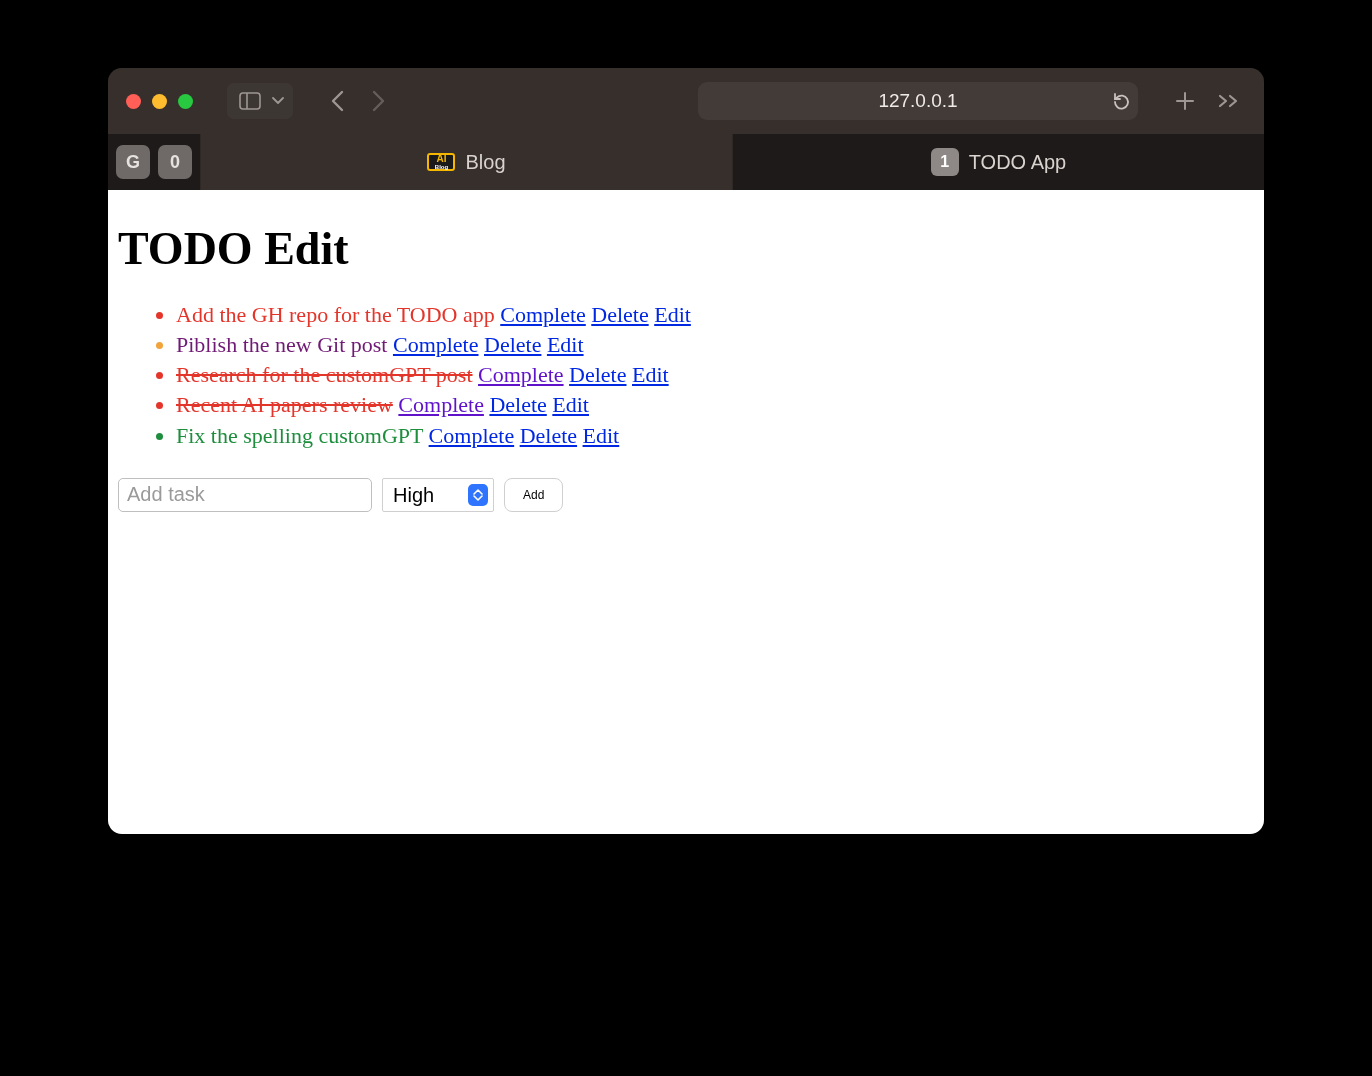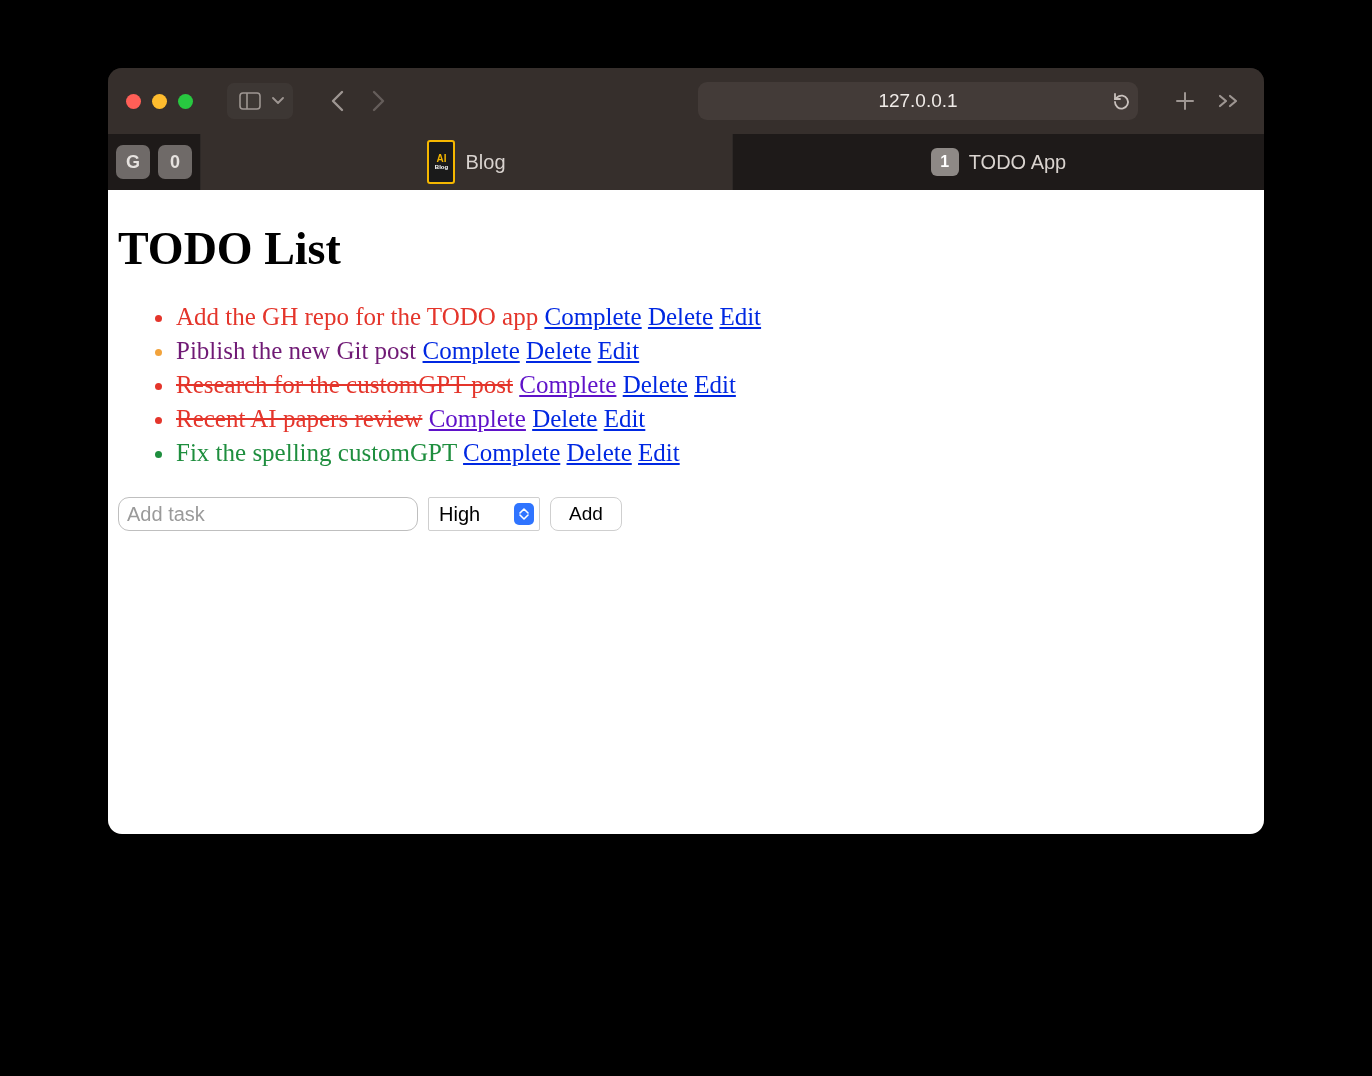--- a/index.html
+++ b/index.html
@@ -81,21 +81,21 @@
       display:flex; align-items:center; justify-content:center;
       font-size:18px;
     }
     .tab{
       flex:1; display:flex; align-items:center; justify-content:center;
       gap:10px; color:#d9d3cf; font-size:20px;
       border-left:1px solid #2e2927;
     }
     .tab.active{ background:#362f2c; }
     .favicon-ai{
-      width:28px; height:44px; background:#1a1a1a; border:2px solid #f5b700;
+      width:28px; height:18px; background:#1a1a1a; border:2px solid #f5b700;
       border-radius:3px; display:flex; flex-direction:column;
       align-items:center; justify-content:center;
       font-size:10px; font-weight:800; color:#f5b700; line-height:1;
     }
     .favicon-ai small{font-size:6px; color:#fff; font-weight:600;}
     .badge-num{
       width:28px; height:28px; border-radius:6px; background:#8e8986;
       color:#fff; display:flex;align-items:center;justify-content:center;
       font-size:16px; font-weight:600;
     }
@@ -109,21 +109,21 @@
       overflow: auto;
     }
     .page h1{
       font-size: 46px;
       font-weight: 700;
       margin: 14px 0 26px 0;
     }
     .page ul{
       list-style: disc;
       padding-left: 58px;
-      font-size: 25px;
+      font-size: 22px;
       line-height: 1.28;
     }
     .page li{ margin-bottom: 2px; }
     .li-red::marker{color:#e4352b;}
     .li-orange::marker{color:#f2a33c;}
     .li-green::marker{color:#1e8e3e;}
     .t-red{color:#e4352b;}
     .t-orange{color:#701a75;}
     .t-green{color:#1e8e3e;}
     .strike{text-decoration: line-through;}
@@ -132,42 +132,42 @@
       text-decoration: underline;
       cursor:pointer;
     }
     .lnk.visited{ color:#5f12c9; }
     .formrow{
       margin-top: 28px;
       display:flex; align-items:center; gap:10px;
       font-family: -apple-system, BlinkMacSystemFont, Arial, sans-serif;
     }
     .formrow input[type=text]{
-      width: 300px; height: 34px;
-      border:1px solid #bfbfbf; border-radius:11px;
+      width: 254px; height: 34px;
+      border:1px solid #bfbfbf; border-radius:5px;
       padding: 4px 8px; font-size: 20px; color:#333;
     }
     .formrow input[type=text]::placeholder{color:#9a9a9a;}
     .formrow select{
       height:34px; font-size:20px; padding:2px 28px 2px 10px;
       border:1px solid #cfcfcf; border-radius:2px;
       background:#fff;
       appearance:none; position:relative;
     }
     .sel-wrap{position:relative; display:inline-block;}
     .sel-caret{
       position:absolute; right:6px; top:50%; transform:translateY(-50%);
       width:20px; height:22px; border-radius:5px;
       background:#2f74ff;
       display:flex; flex-direction:column; align-items:center; justify-content:center;
       pointer-events:none;
     }
     .sel-caret svg{display:block;}
     .formrow button{
-      height:34px; padding:0 18px; font-size:19px;
+      height:34px; padding:0 18px; font-size:12px;
       border:1px solid #cfcfcf; border-radius:8px; background:#fff;
       cursor:pointer;
     }
     svg{display:block;}
   </style>
 </head>
 <body>
 
 <div class="window">
 
@@ -238,21 +238,21 @@
       <span class="favicon-ai">AI<small>Blog</small></span>
       <span>Blog</span>
     </div>
     <div class="tab">
       <span class="badge-num">1</span>
       <span>TODO App</span>
     </div>
   </div>
 
   <div class="page">
-    <h1>TODO List</h1>
+    <h1>TODO Edit</h1>
     <ul id="task-list">
         <li class="li-red"><span class="t-red">Add the GH repo for the TODO app</span> <a class="lnk">Complete</a> <a class="lnk">Delete</a> <a class="lnk">Edit</a></li>
         <li class="li-orange"><span class="t-orange">Piblish the new Git post</span> <a class="lnk">Complete</a> <a class="lnk">Delete</a> <a class="lnk">Edit</a></li>
         <li class="li-red"><span class="t-red strike">Research for the customGPT post</span> <a class="lnk visited">Complete</a> <a class="lnk">Delete</a> <a class="lnk">Edit</a></li>
         <li class="li-red"><span class="t-red strike">Recent AI papers review</span> <a class="lnk visited">Complete</a> <a class="lnk">Delete</a> <a class="lnk">Edit</a></li>
         <li class="li-green"><span class="t-green">Fix the spelling customGPT</span> <a class="lnk">Complete</a> <a class="lnk">Delete</a> <a class="lnk">Edit</a></li>
       </ul>
 
     <div class="formrow">
       <input type="text" placeholder="Add task" style="">

